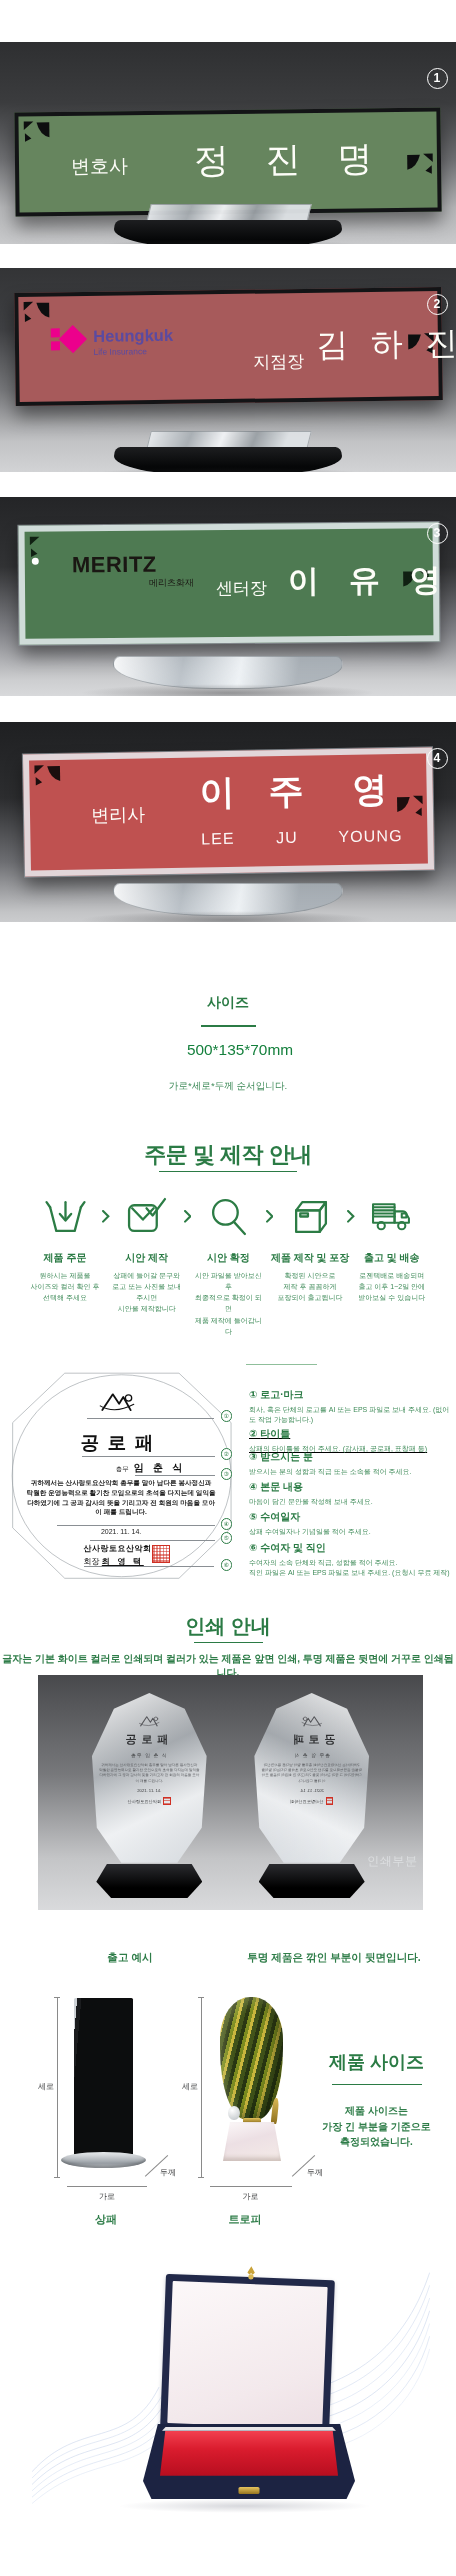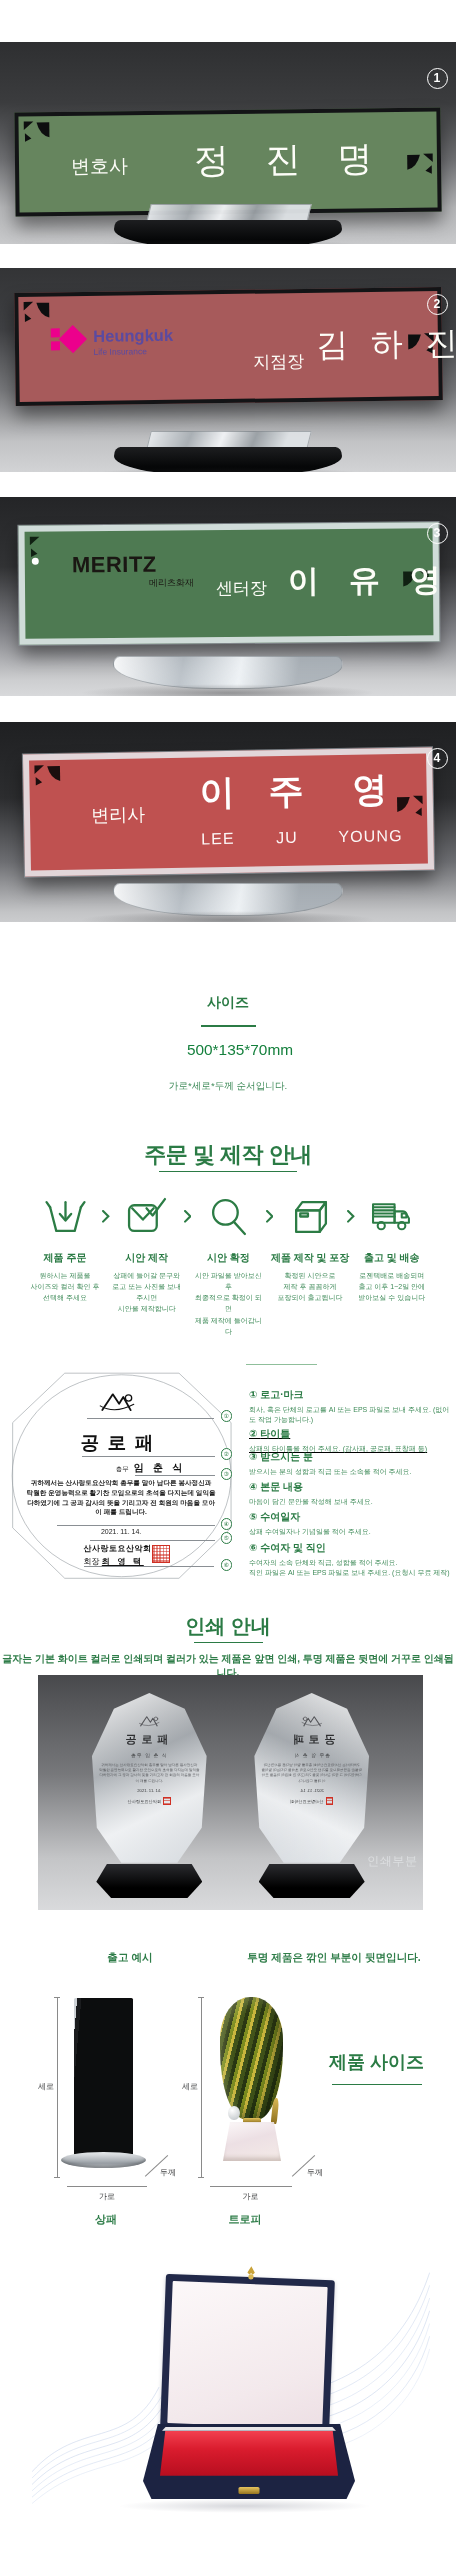--- a/index.html
+++ b/index.html
@@ -605,20 +605,23 @@
     <span class="m-label" style="left:124px;top:170px;">두께</span>
     <div class="m-hline" style="left:26.5px;width:82px;"></div>
     <span class="m-label" style="left:26.5px;top:194px;width:82px;text-align:center;">가로</span>
   </div>
 
   <div class="cap-green" id="cap-sangpae">상패</div>
   <div class="cap-green" id="cap-trophy">트로피</div>
 
   <div id="psize-title">제품 사이즈</div>
   <div class="underline" id="psize-underline"></div>
+  <div id="psize-desc">제품 사이즈는
+가장 긴 부분을 기준으로
+측정되었습니다.</div>
 
   <div id="giftbox">
     <svg class="wave" style="left:-5.3px;top:74px;" width="180" height="165" viewBox="0 0 340 310" fill="none">
       <path d="M0,250 C90,150 180,210 240,90" stroke="#8ea8d6" stroke-width="1"></path>
       <path d="M0,262 C95,162 185,222 250,98" stroke="#9db4dc" stroke-width="1"></path>
       <path d="M0,274 C100,174 190,234 258,108" stroke="#8ea8d6" stroke-width="1"></path>
       <path d="M0,286 C105,186 196,244 266,118" stroke="#aabfe2" stroke-width="1"></path>
       <path d="M0,298 C110,198 202,254 274,128" stroke="#9db4dc" stroke-width="1"></path>
       <path d="M0,310 C115,210 208,264 282,140" stroke="#b7c9e8" stroke-width="1"></path>
     </svg>

